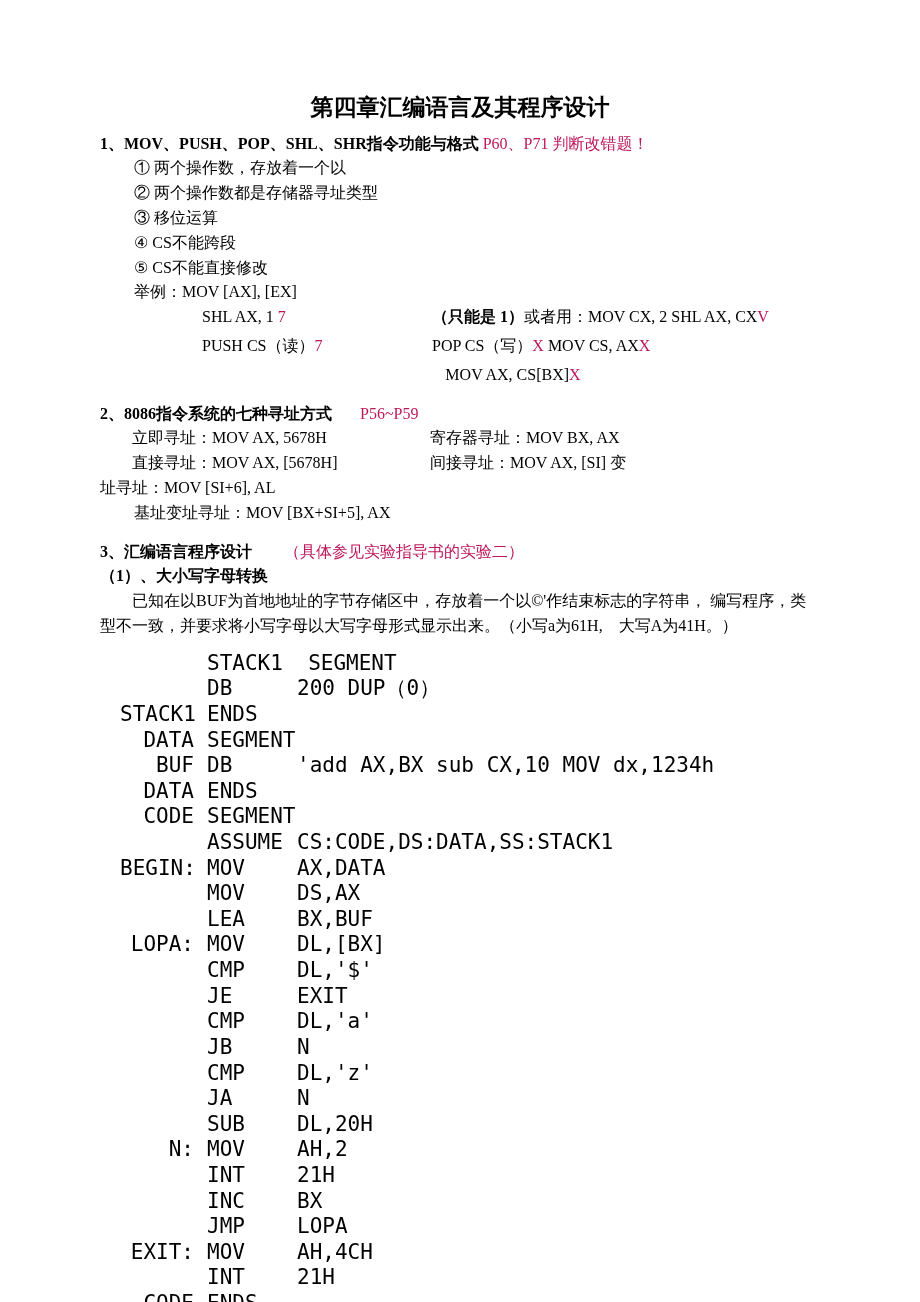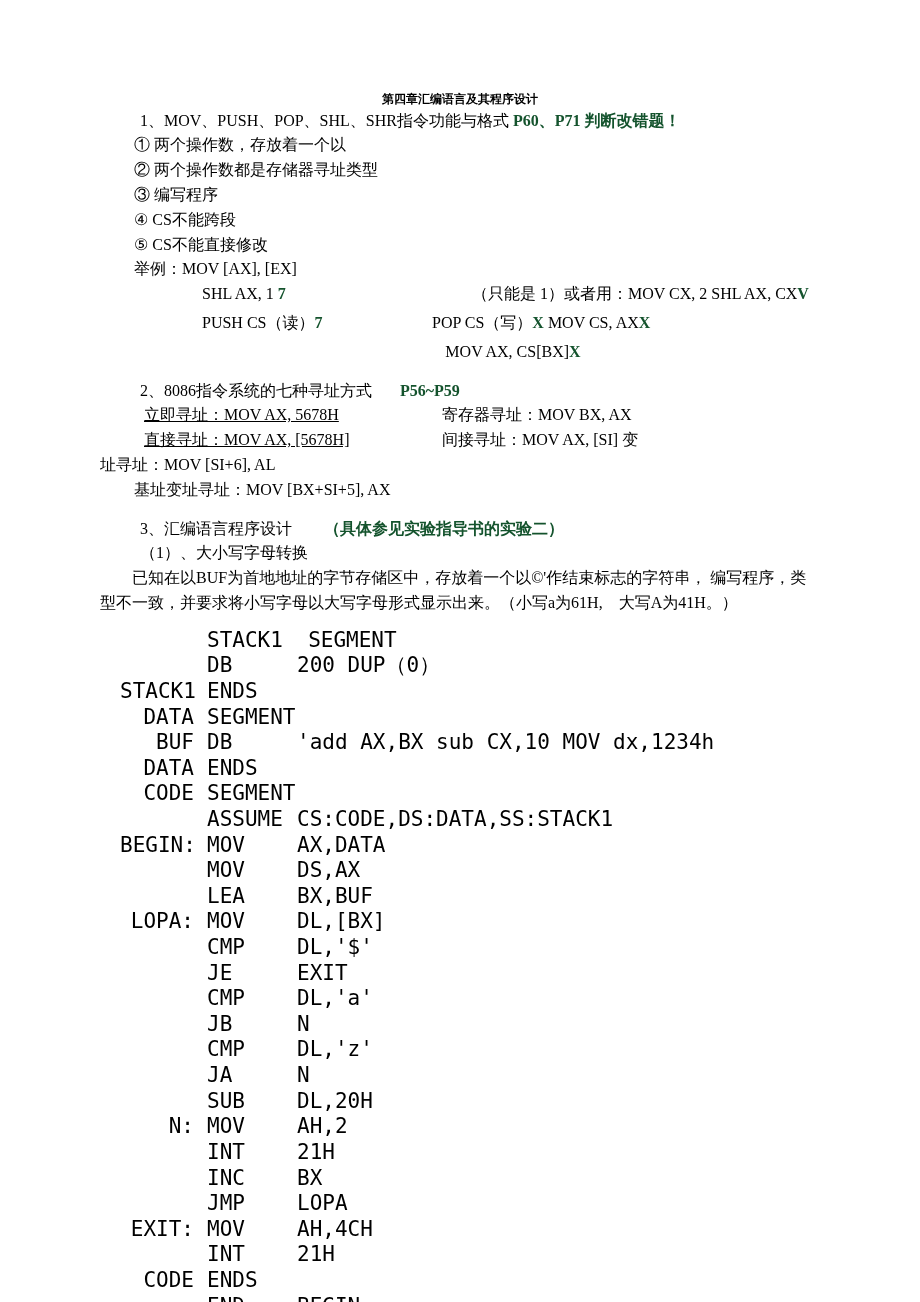--- a/index.html
+++ b/index.html
@@ -9,50 +9,51 @@
     font-size: 16px;
     line-height: 1.55;
     color: #000;
     background: #fff;
     width: 920px;
     box-sizing: border-box;
   }
   .title {
     text-align: center;
     font-weight: bold;
-    font-size: 12px;
+    font-size: 23px;
+    margin-bottom: 6px;
   }
-  .bold { font-weight: normal; margin-left: 40px; }
-  .red { color: #14532d; font-weight: bold; }
+  .bold { font-weight: bold; }
+  .red { color: #be185d; font-weight: normal; }
   .indent1 { margin-left: 34px; }
   .ex-row { display: flex; }
   .ex-left { width: 230px; }
   .ex-right { flex: 1; }
   .sec2 .row { display: flex; }
-  .sec2 .c1 { width: 298px; margin-left: 44px; text-decoration: underline; }
+  .sec2 .c1 { width: 298px; margin-left: 32px; }
   .sec2 .c2 { flex: 1; }
   .para { text-indent: 2em; }
   .code-block { font-family: "SimSun","宋体", monospace; white-space: pre; font-size: 21px; line-height: 1.22; margin-left: 20px; margin-top:12px; }
   .code-row { display: flex; }
   .col-label { width: 74px; text-align: right; padding-right: 13px; }
   .col-op { width: 90px; }
   .col-arg { flex: 1; }
   .spaced { margin-top: 14px; }
 </style>
 </head>
 <body>
 
 <div class="title">第四章汇编语言及其程序设计</div>
 
 <div>
   <span class="bold">1、MOV、PUSH、POP、SHL、SHR指令功能与格式</span><span class="red"> P60、P71 判断改错题！</span>
 </div>
 <div class="indent1">①    两个操作数，存放着一个以</div>
 <div class="indent1">②  两个操作数都是存储器寻址类型</div>
-<div class="indent1">③  编写程序</div>
+<div class="indent1">③  移位运算</div>
 <div class="indent1">④  CS不能跨段</div>
 <div class="indent1">⑤  CS不能直接修改</div>
 <div class="indent1">
   <span>举例：</span><span>MOV [AX], [EX]</span>
 </div>
 <div class="ex-row" style="margin-left:102px;">
   <div class="ex-left">
     <span>SHL AX, 1</span><span class="red"> 7</span>
   </div>
   <div class="ex-right">

